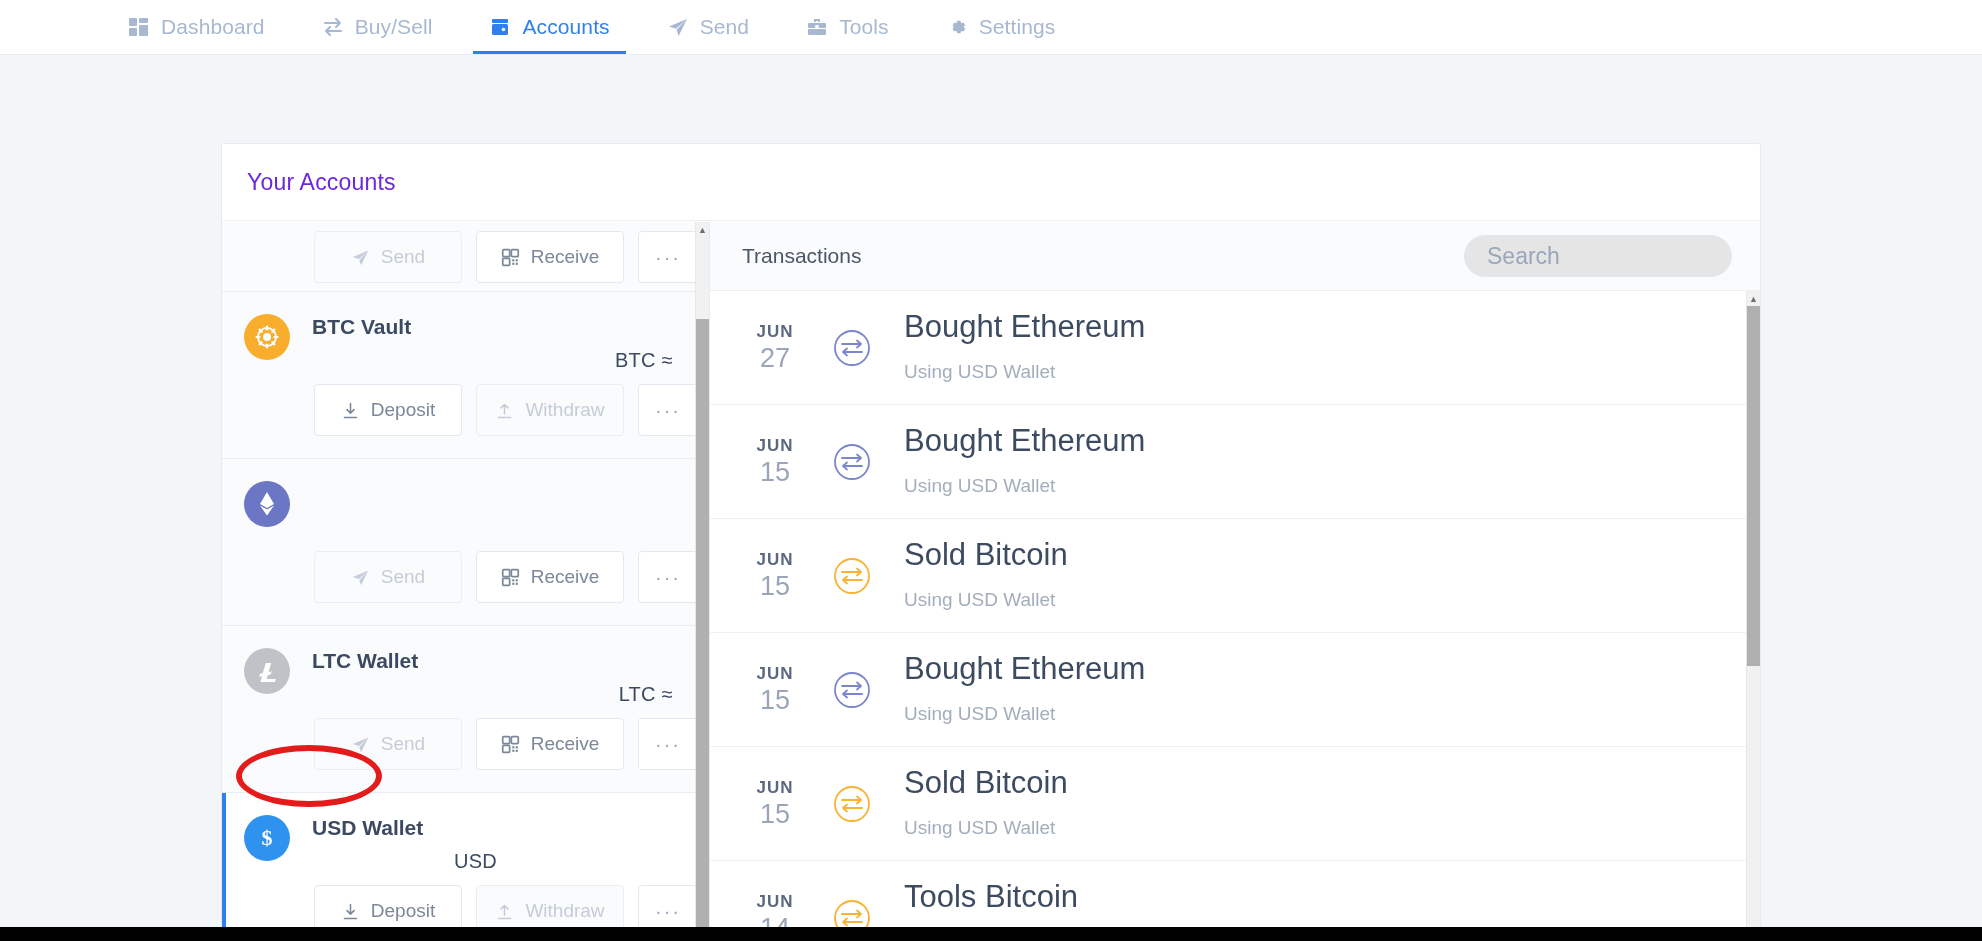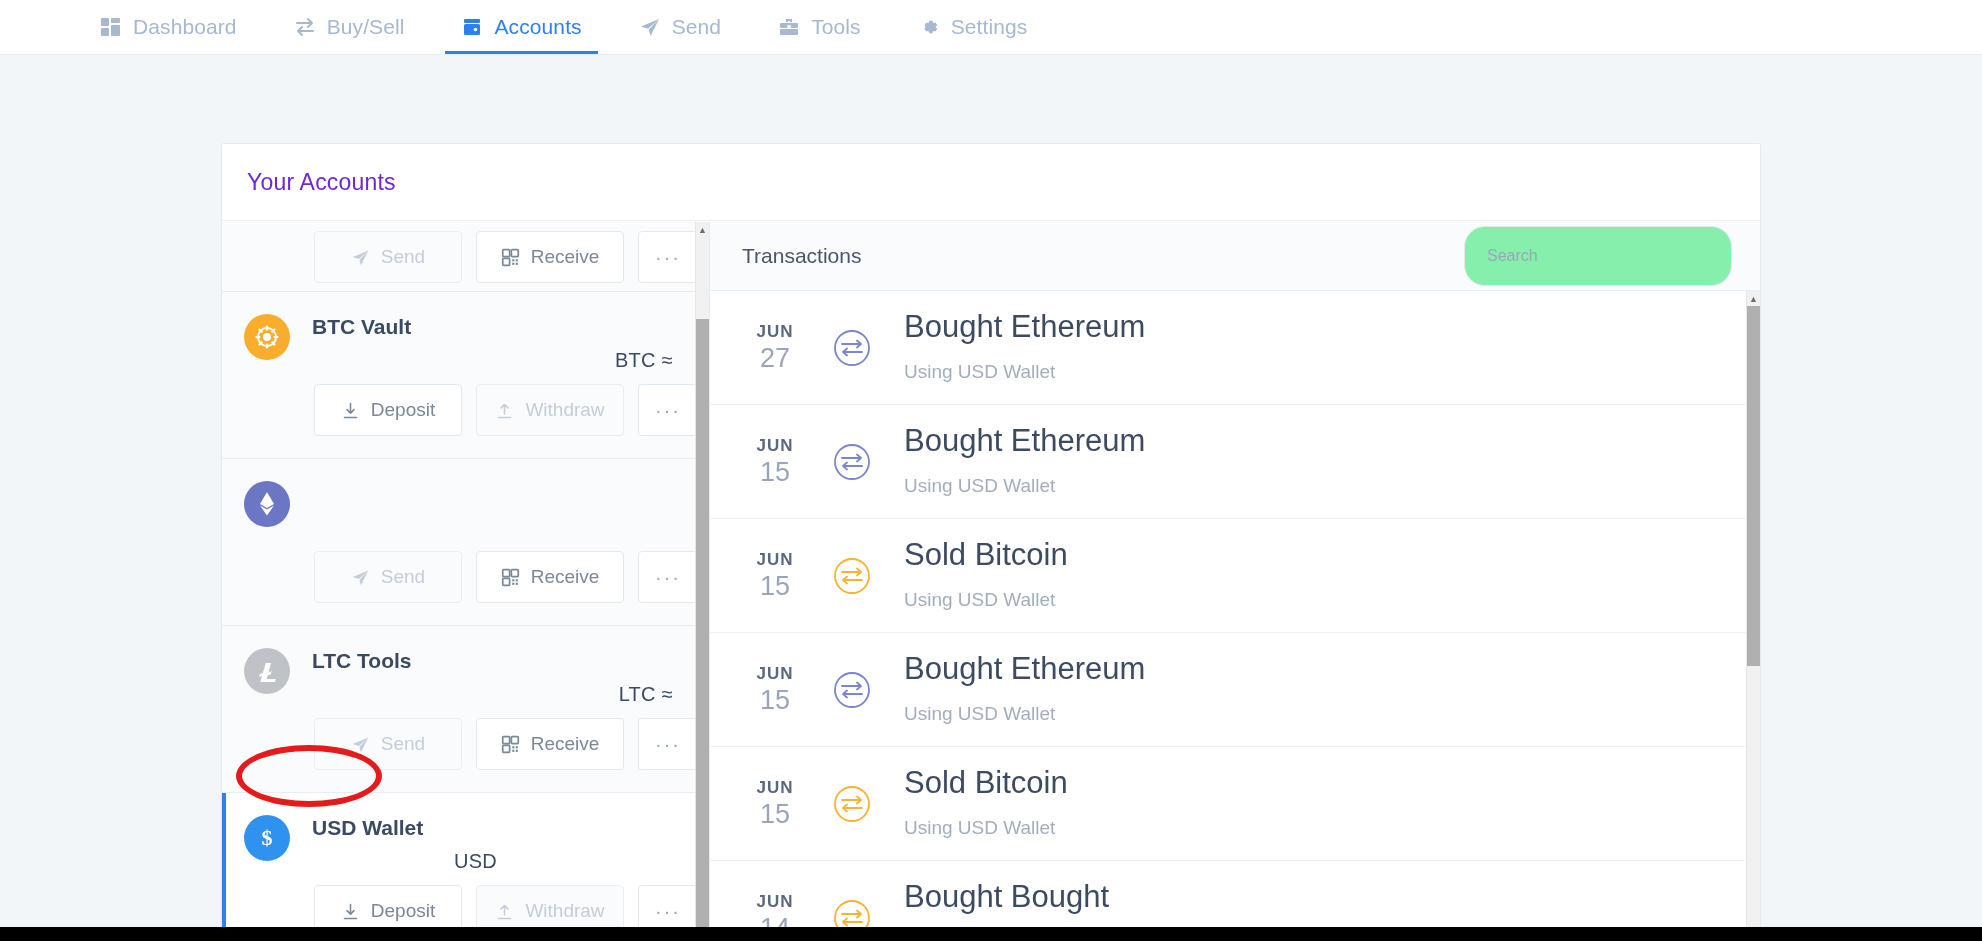--- a/index.html
+++ b/index.html
@@ -10,21 +10,21 @@
     overflow: hidden;
   }
 
   
   .topnav {
     height: 55px;
     background: #ffffff;
     border-bottom: 1px solid #e9edf2;
     display: flex;
     align-items: flex-end;
-    padding-left: 84px;
+    padding-left: 112px;
     position: relative;
   }
   .nav-item {
     display: flex;
     align-items: center;
     gap: 11px;
     height: 55px;
     padding: 0 16px;
     margin-right: 25px;
     color: #a7b8d0;
@@ -146,26 +146,26 @@
     height: 69px;
     background: #fafbfd;
     border-bottom: 1px solid #eceff4;
     display: flex;
     align-items: center;
     justify-content: space-between;
     padding: 0 28px 0 32px;
   }
   .tx-head-title { font-size: 21px; color: #4a5668; }
   .search-box {
-    width: 268px; height: 60px;
+    width: 268px; height: 42px;
     border: 1px solid #e3e8ef;
     border-radius: 21px;
-    background: #86efac;
+    background: #e5e5e5;
     padding: 0 22px;
-    font-size: 16px;
+    font-size: 23px;
     color: #6d7a8c;
     font-family: "Liberation Sans", sans-serif;
     outline: none;
   }
   .search-box::placeholder { color: #9aa7ba; }
 
   .tx-list { position: absolute; top: 69px; left: 0; right: 14px; bottom: 0; overflow: hidden; }
   .tx-row {
     height: 114px;
     display: flex;
@@ -384,21 +384,21 @@
           </div>
 
           <div class="acct-row">
             <div class="acct-top">
               <div class="coin-ico ltc">
                 <svg width="26" height="26" viewBox="0 0 26 26" fill="#fff">
                   <path d="M13.8 5h5.3l-2.6 9.3 3.2-1-0.8 2.9-3.2 1-1 3.8h9.1l-.9 3H8.3l1.7-6.1-2.9.9.8-2.9 2.9-.9L13.8 5z" transform="translate(-2,0)"></path>
                 </svg>
               </div>
               <div class="acct-meta">
-                <div class="acct-name">LTC Tools</div>
+                <div class="acct-name">LTC Wallet</div>
                 <div class="acct-bal">LTC ≈</div>
               </div>
             </div>
             <div class="btn-row">
               <div class="btn disabled">
                 <svg width="19" height="19" viewBox="0 0 22 22" fill="currentColor">
                     <path d="M20 3L2 10.5l7 2.2L20 3zM9.6 13.8L11.6 20 20 3 9.6 13.8z"></path>
                   </svg>
                 <span>Send</span>
               </div>
@@ -563,21 +563,21 @@
               <div class="tx-day">14</div>
             </div>
             <div class="tx-ico">
               <svg width="52" height="52" viewBox="0 0 52 52" fill="none" stroke="#f9b233" stroke-width="1.8" stroke-linecap="round" stroke-linejoin="round">
                 <circle cx="26" cy="26" r="17"></circle>
                 <path d="M16 22h19M31 18.5l4 3.5-4 3.5"></path>
                   <path d="M36 30H17M21 26.5l-4 3.5 4 3.5"></path>
               </svg>
             </div>
             <div class="tx-text">
-              <div class="tx-title">Bought Bought</div>
+              <div class="tx-title">Tools Bitcoin</div>
               <div class="tx-sub">Using USD Wallet</div>
             </div>
           </div>
 
         </div>
 
         <div class="tx-sb-track">
           <div class="sb-arrow">▲</div>
           <div class="sb-thumb" style="top:15px; height:360px;"></div>
         </div>

